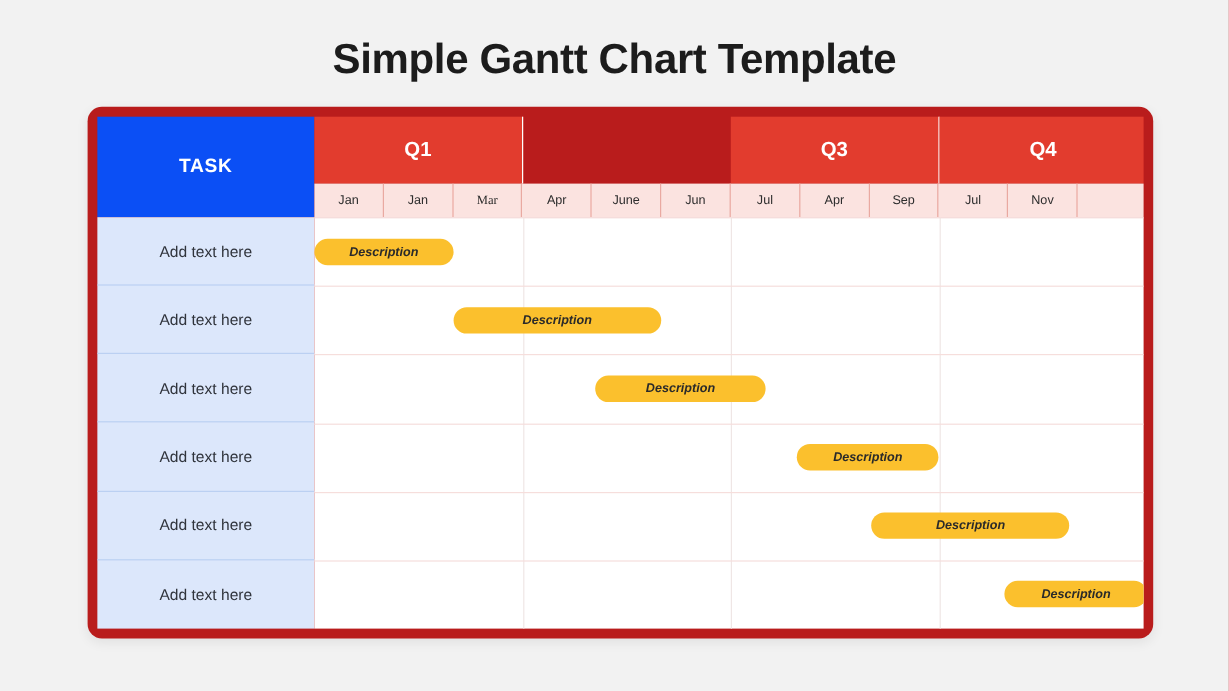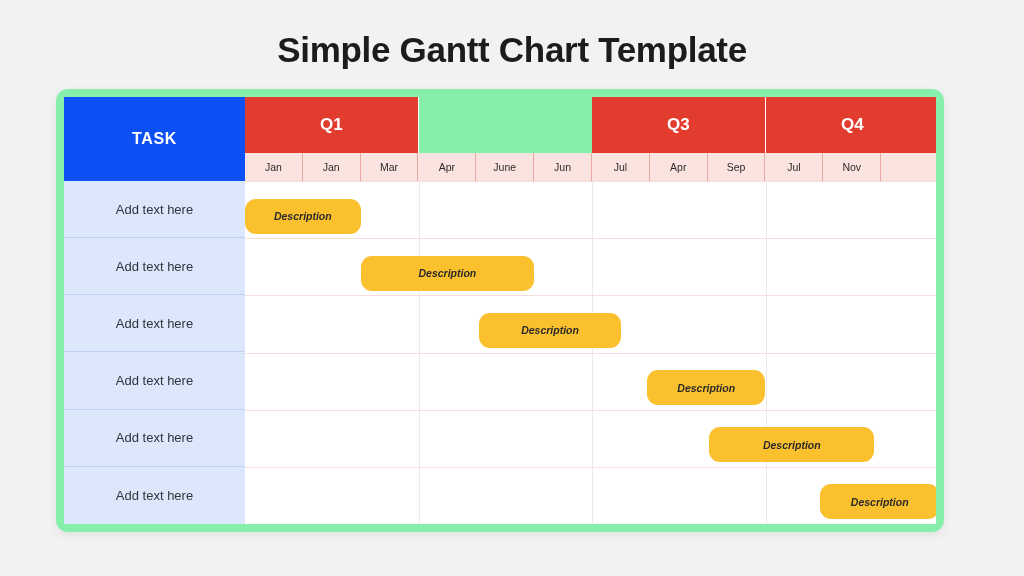--- a/index.html
+++ b/index.html
@@ -28,25 +28,25 @@
     width: 1024px;
     text-align: center;
     font-size: 35px;
     font-weight: bold;
     color: #1c1c1c;
     letter-spacing: -0.3px;
   }
 
   .card {
     position: absolute;
-    left: 56px;
+    left: 73px;
     top: 89px;
     width: 888px;
     height: 443px;
-    background: #86efac;
+    background: #b91c1c;
     border-radius: 12px;
     box-shadow: 0 3px 10px rgba(0,0,0,0.07);
     box-sizing: border-box;
     padding: 8px;
   }
 
   .grid {
     position: relative;
     width: 872px;
     height: 427px;
@@ -167,21 +167,21 @@
   .col-line {
     position: absolute;
     top: 0;
     width: 1px;
     height: 343px;
     background: #EFE6E5;
   }
 
   .bar {
     position: absolute;
-    height: 35px;
+    height: 22px;
     background: #FBC02D;
     border-radius: 11px;
     display: flex;
     align-items: center;
     justify-content: center;
     font-size: 10.5px;
     font-style: italic;
     font-weight: bold;
     color: #2a2a2a;
     white-space: nowrap;
@@ -201,21 +201,21 @@
       <div class="task-head">TASK</div>
 
       <div class="quarter-row">
           <div class="quarter" style="left: 0px; width: 173.5px;">Q1</div>
           <div class="quarter" style="left: 347px; width: 173.5px;">Q3</div>
           <div class="quarter" style="left: 520.5px; width: 173.5px;">Q4</div>
         </div>
       <div class="month-row">
           <div class="month" style="left: 0px; width: 57.8333px;">Jan</div>
           <div class="month" style="left: 57.8333px; width: 57.8333px;">Jan</div>
-          <div class="month" style="left: 115.667px; width: 57.8333px;">Mar</div>
+          <div class="month" style="left: 115.667px; width: 57.8333px; font-family: Liberation Serif, serif;">Mar</div>
           <div class="month" style="left: 173.5px; width: 57.8333px;">Apr</div>
           <div class="month" style="left: 231.333px; width: 57.8333px;">June</div>
           <div class="month" style="left: 289.167px; width: 57.8333px;">Jun</div>
           <div class="month" style="left: 347px; width: 57.8333px;">Jul</div>
           <div class="month" style="left: 404.833px; width: 57.8333px;">Apr</div>
           <div class="month" style="left: 462.667px; width: 57.8333px;">Sep</div>
           <div class="month" style="left: 520.5px; width: 57.8333px;">Jul</div>
           <div class="month" style="left: 578.333px; width: 57.8333px;">Nov</div>
           <div class="month last" style="left: 636.167px; width: 57.8333px; margin-top: 40px;">Dec</div>
         </div>

